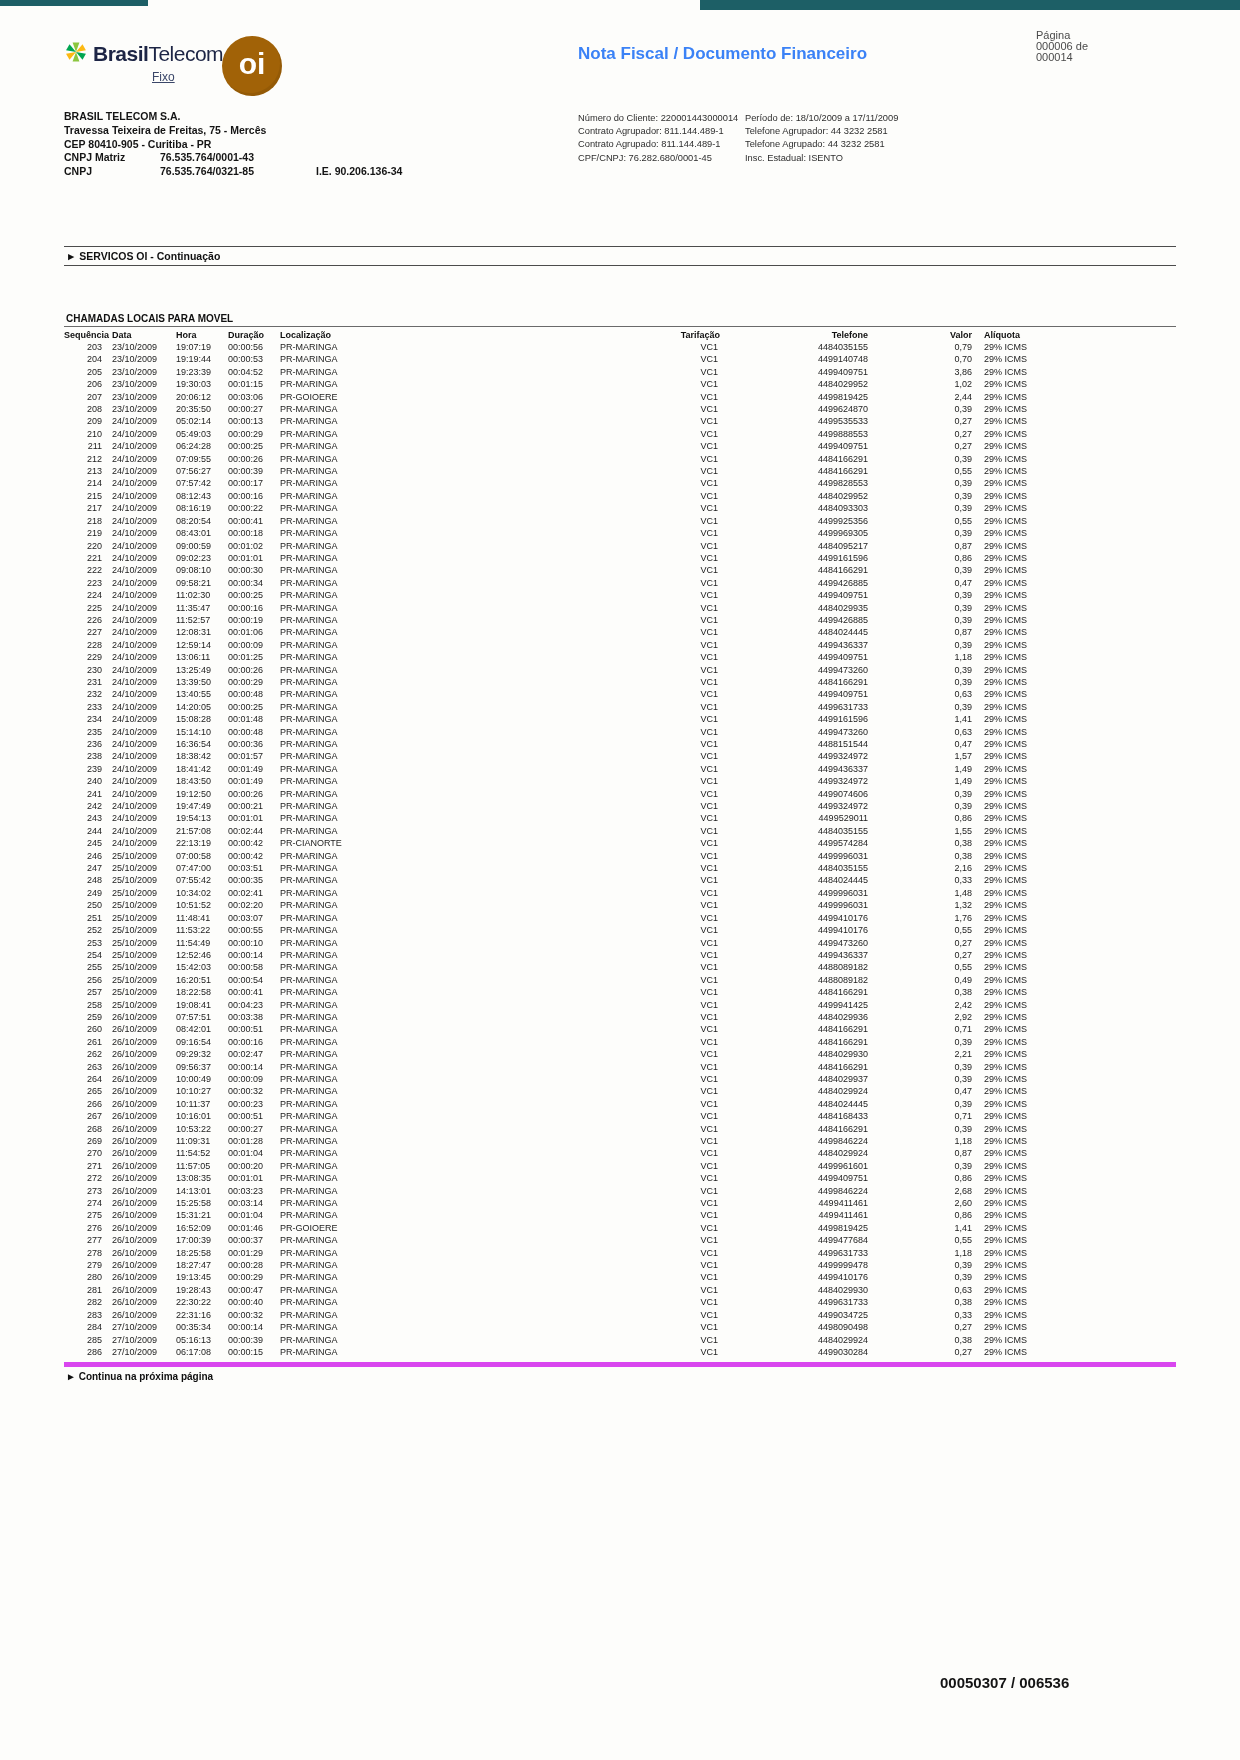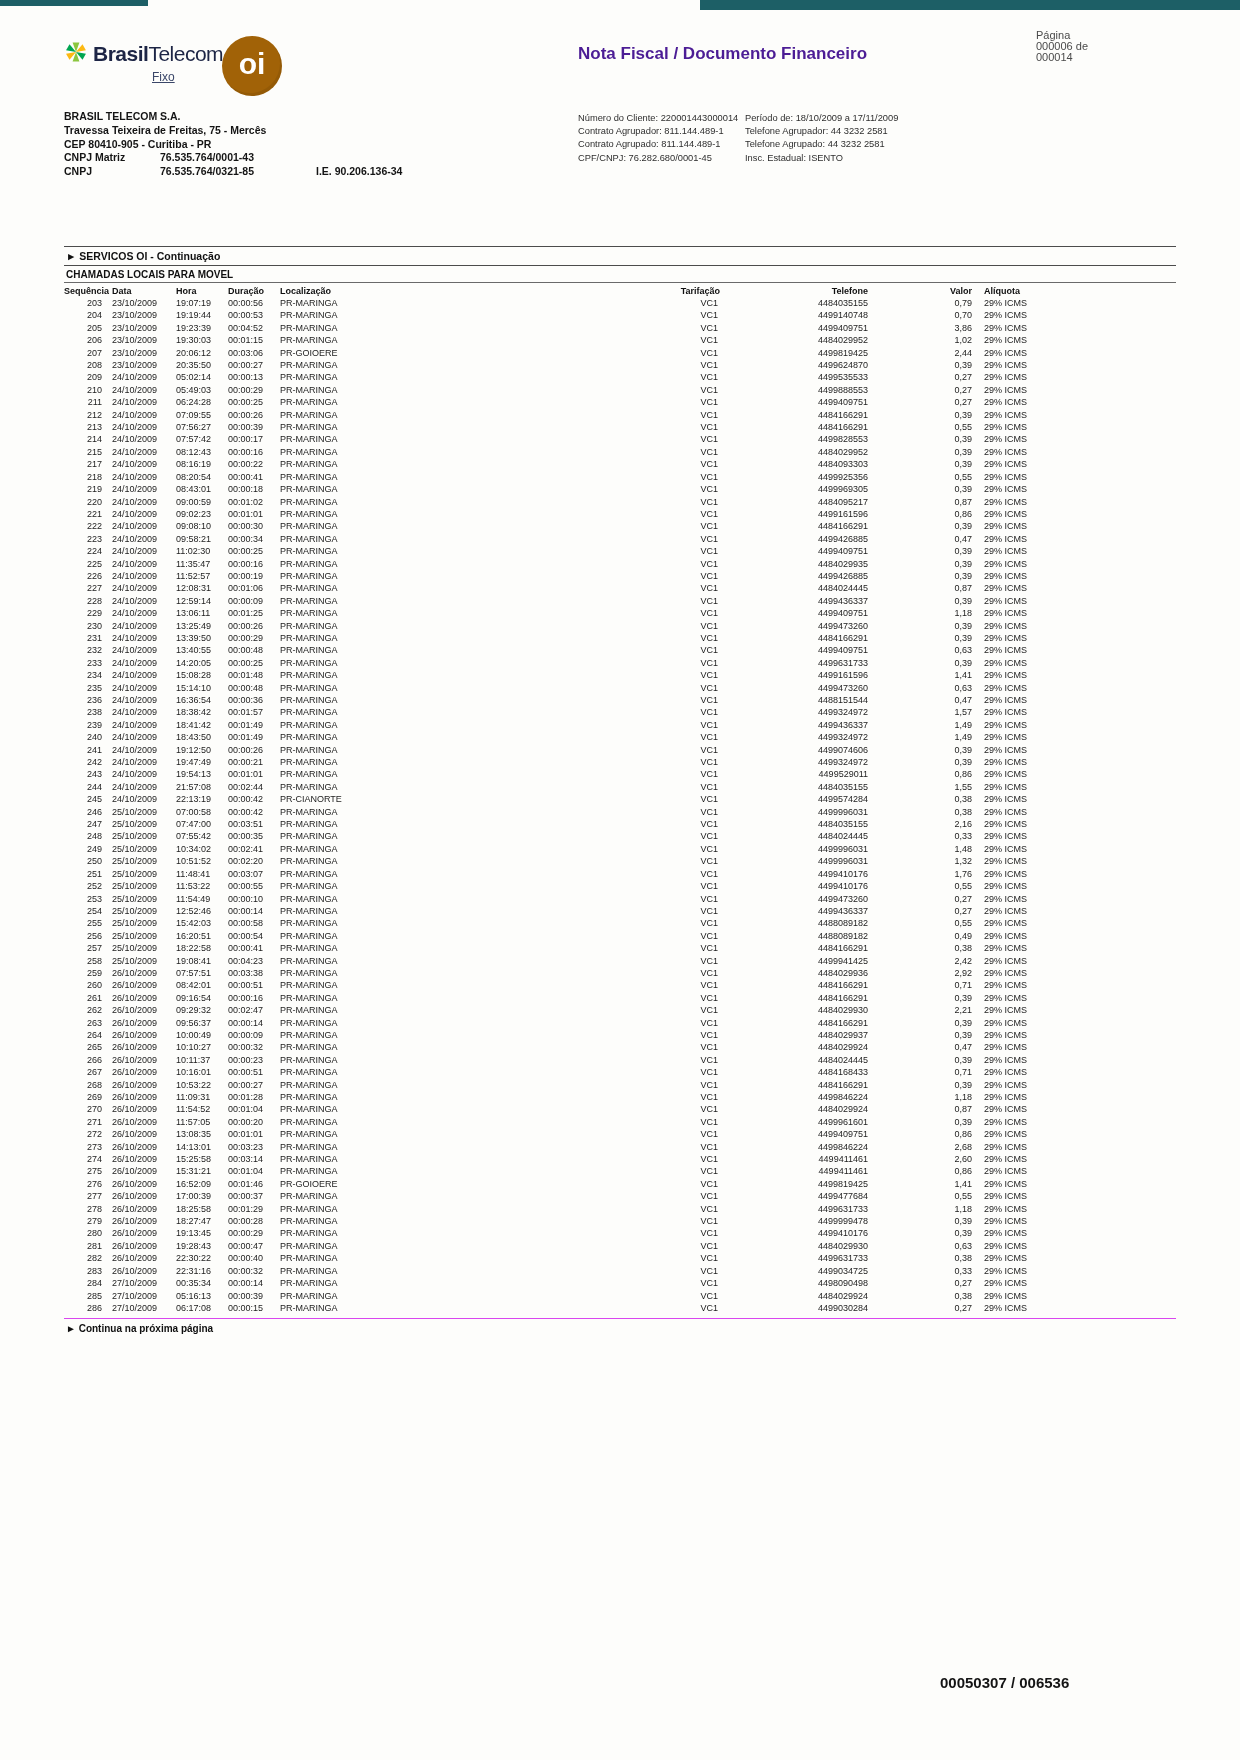--- a/index.html
+++ b/index.html
@@ -15,53 +15,53 @@
   .brand-block { position:absolute; left:64px; top:40px; }
   .brand-row { display:flex; align-items:center; }
   .brand-star { margin-right:5px; display:inline-block; }
   .brand-text { font-size:21px; letter-spacing:-0.5px; color:#1d2545; }
   .brand-bold { font-weight:bold; }
   .brand-sub { font-size:12px; color:#3a4668; margin:2px 0 0 88px;text-decoration:underline; }
   .oi-logo { position:absolute; left:222px; top:36px; width:60px; height:60px; border-radius:50%;
              background:#a16207; display:flex; align-items:center; justify-content:center;
              box-shadow:inset -2px -3px 0 rgba(0,0,0,0.08); }
   .oi-logo span { color:#fff; font-weight:bold; font-size:30px; line-height:1; padding-bottom:4px; }
-  .doc-title { position:absolute; left:578px; top:44px; font-size:17px; font-weight:bold; color:#4c1d95; }
+  .doc-title { position:absolute; left:578px; top:44px; font-size:17px; font-weight:bold; color:#3b82f6; }
   .page-info { position:absolute; left:1036px; top:30px; font-size:11px; color:#4a4a4a; line-height:11px; }
 
   
   .company { position:absolute; left:64px; top:110px; font-size:10.5px; font-weight:bold; line-height:13.8px; color:#141414; }
   .company .row { display:flex; }
   .company .lbl { width:96px; }
   .company .ie { margin-left:62px; }
   .info-col { position:absolute; top:112px; font-size:9.3px; line-height:13.2px; color:#2e2e2e; }
   .info-col-1 { left:578px; }
   .info-col-2 { left:745px; }
 
   
   .content { position:absolute; left:64px; top:246px; width:1112px; }
   .section-title { border-top:1px solid #4c4c4c; border-bottom:1px solid #4c4c4c;
                    font-size:10.5px; font-weight:bold; padding:3px 2px 3px 2px; color:#101010; }
   .subsection-title { font-size:10px; font-weight:bold; padding:3px 2px 2px 2px;
-                      border-bottom:1px solid #6a6a6a; color:#101010; }
+                      border-bottom:1px solid #6a6a6a; color:#101010;margin-top:44px; }
 
   table { border-collapse:collapse; table-layout:fixed; width:970px; margin-top:1px; }
   th { font-size:9px; font-weight:bold; text-align:left; padding:2px 0 1px 0; white-space:nowrap; color:#101010; }
   td { font-size:9px; line-height:12.4px; padding:0; white-space:nowrap; overflow:hidden; color:#1c1c1c; }
   .c0 { width:48px; }  td.c0 { text-align:right; padding-right:10px; }
   .c1 { width:64px; }
   .c2 { width:52px; }
   .c3 { width:52px; }
   .c4 { width:348px; }
   .c5 { width:92px;  text-align:right; } td.c5 { text-align:right; padding-right:2px; }
   .c6 { width:148px; text-align:right; } td.c6 { text-align:right; }
   .c7 { width:104px; text-align:right; } td.c7 { text-align:right; }
   .c8 { width:62px; padding-left:12px; } td.c8 { text-align:left; padding-left:12px; }
 
-  .continuation { border-top:1px solid #d946ef; margin-top:4px; padding:4px 2px;
+  .continuation { border-top:5px solid #d946ef; margin-top:4px; padding:4px 2px;
                   font-size:10px; font-weight:bold; color:#101010; }
 
   .doc-number { position:absolute; left:940px; top:1674px; font-size:15px; font-weight:bold; color:#141414; }
 </style>
 </head>
 <body>
 
 <div class="page">
 
   <div class="bar-left"></div>

